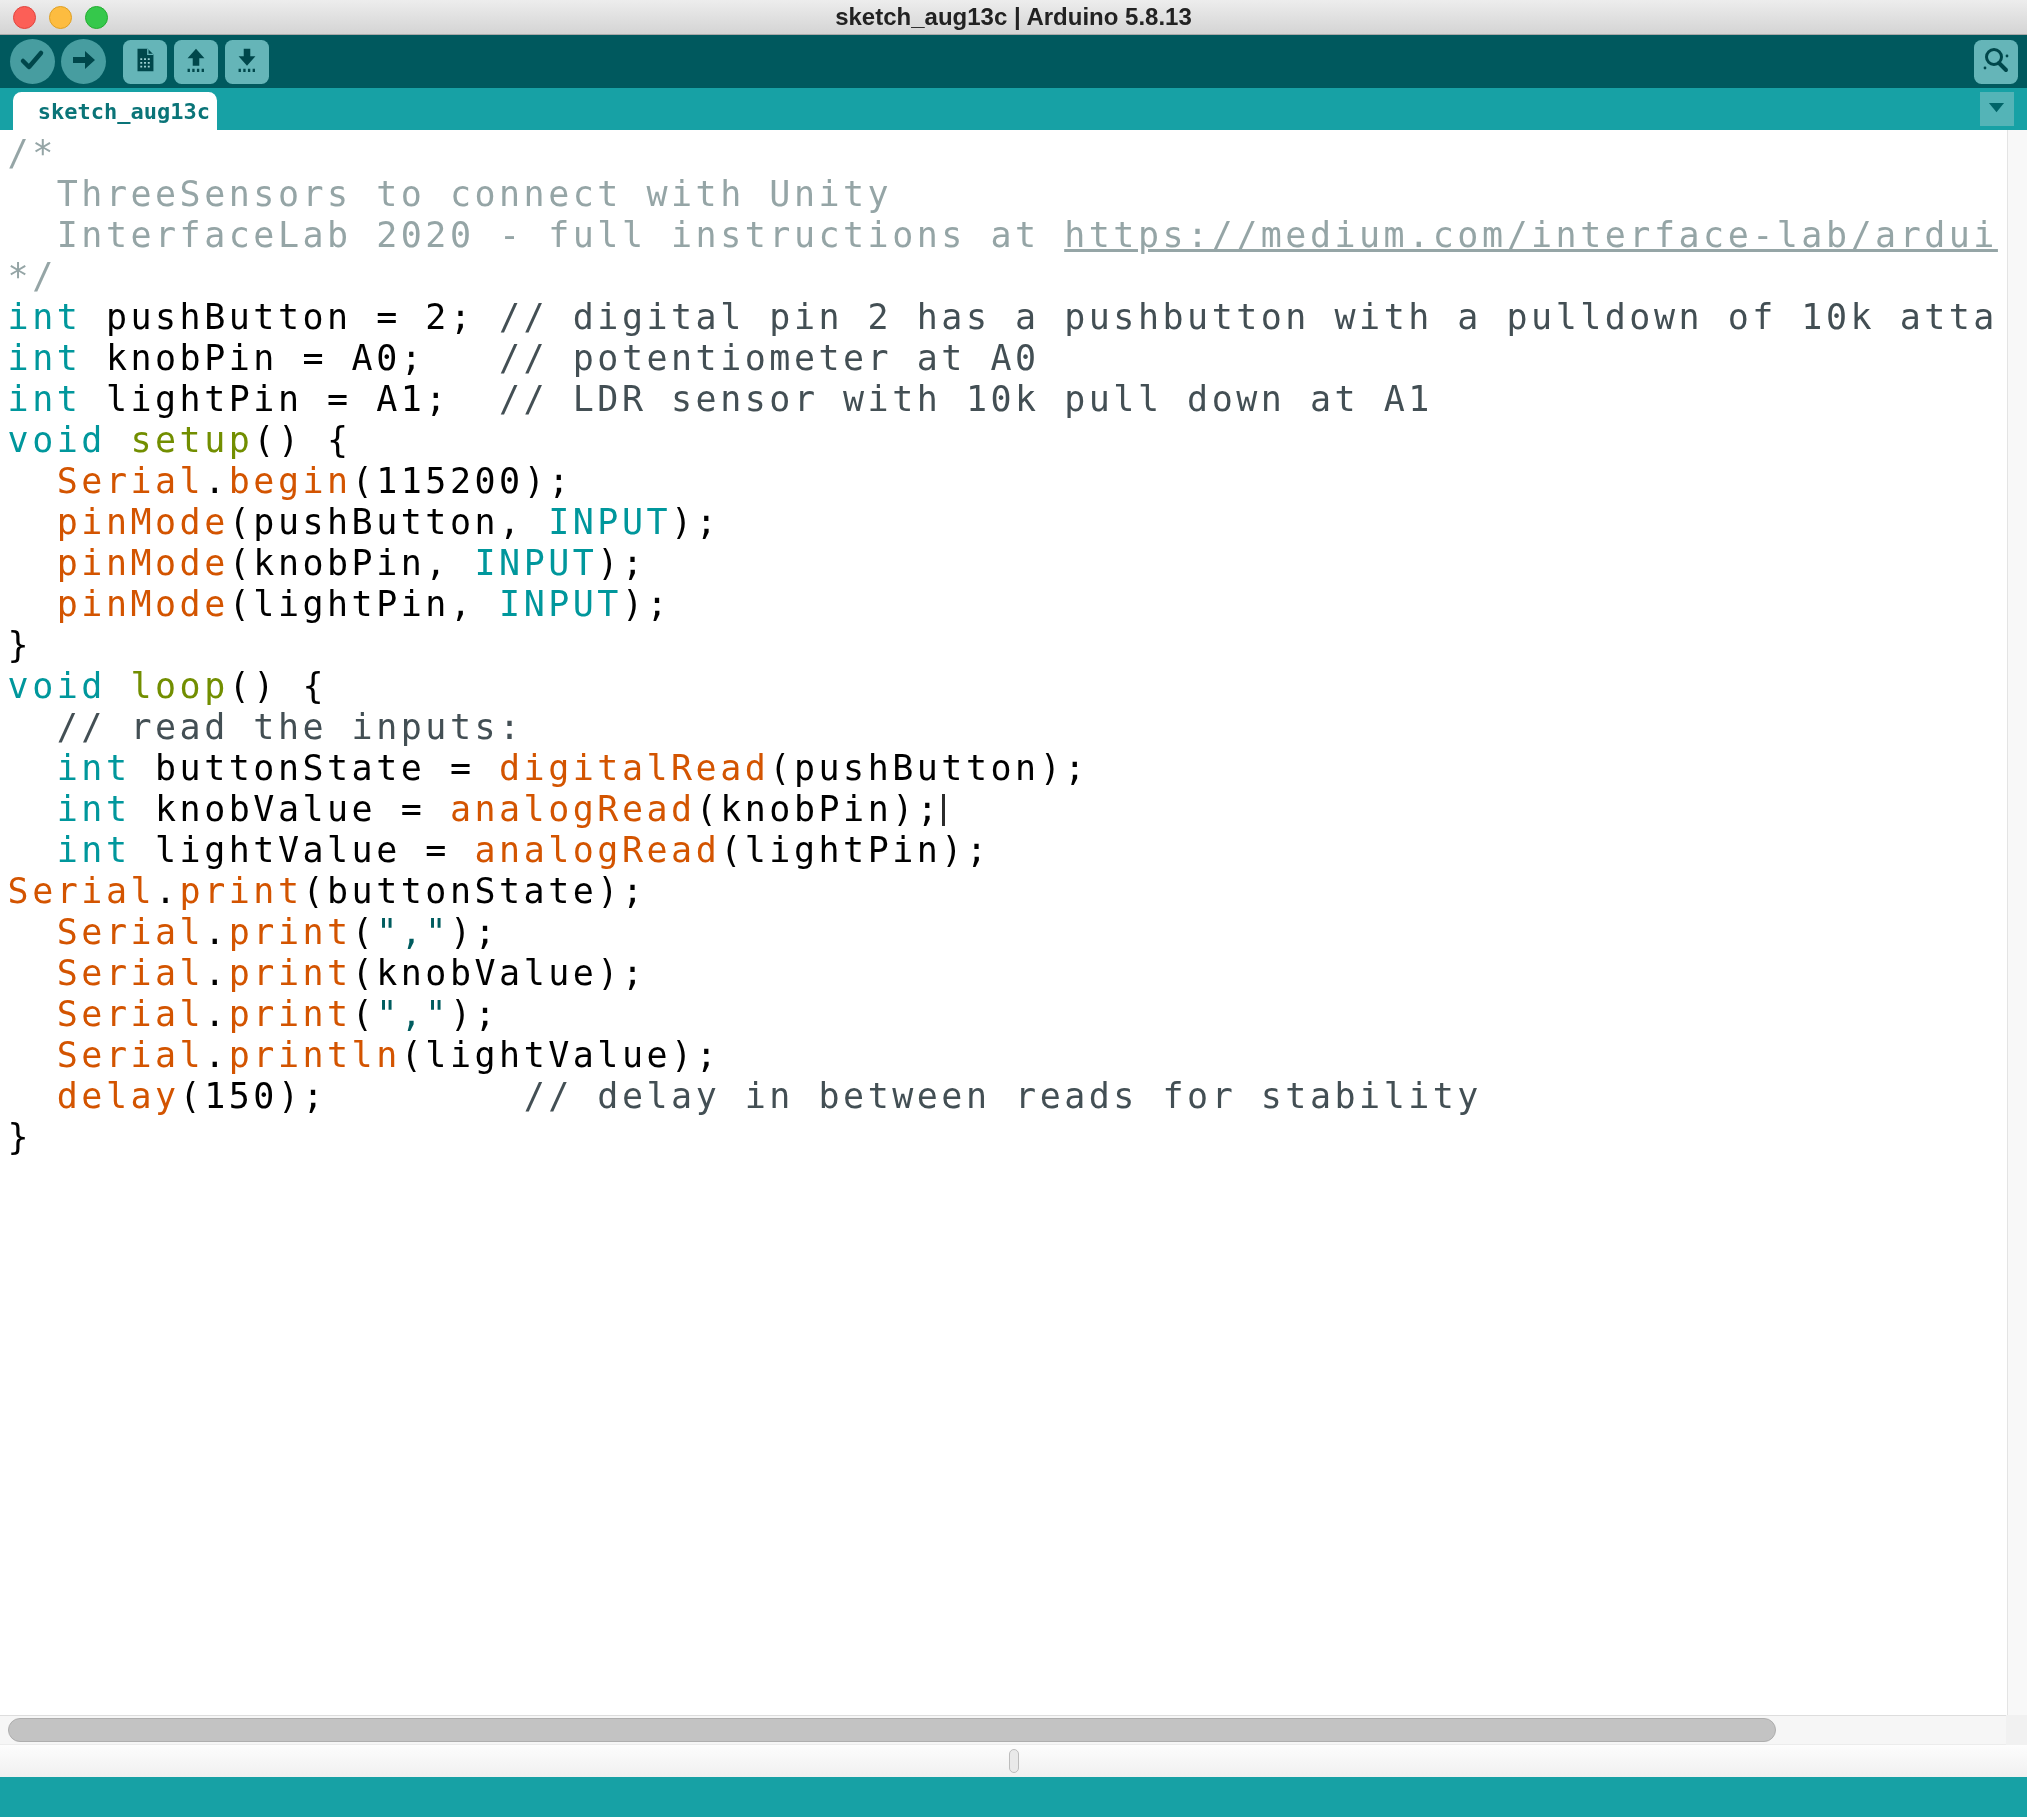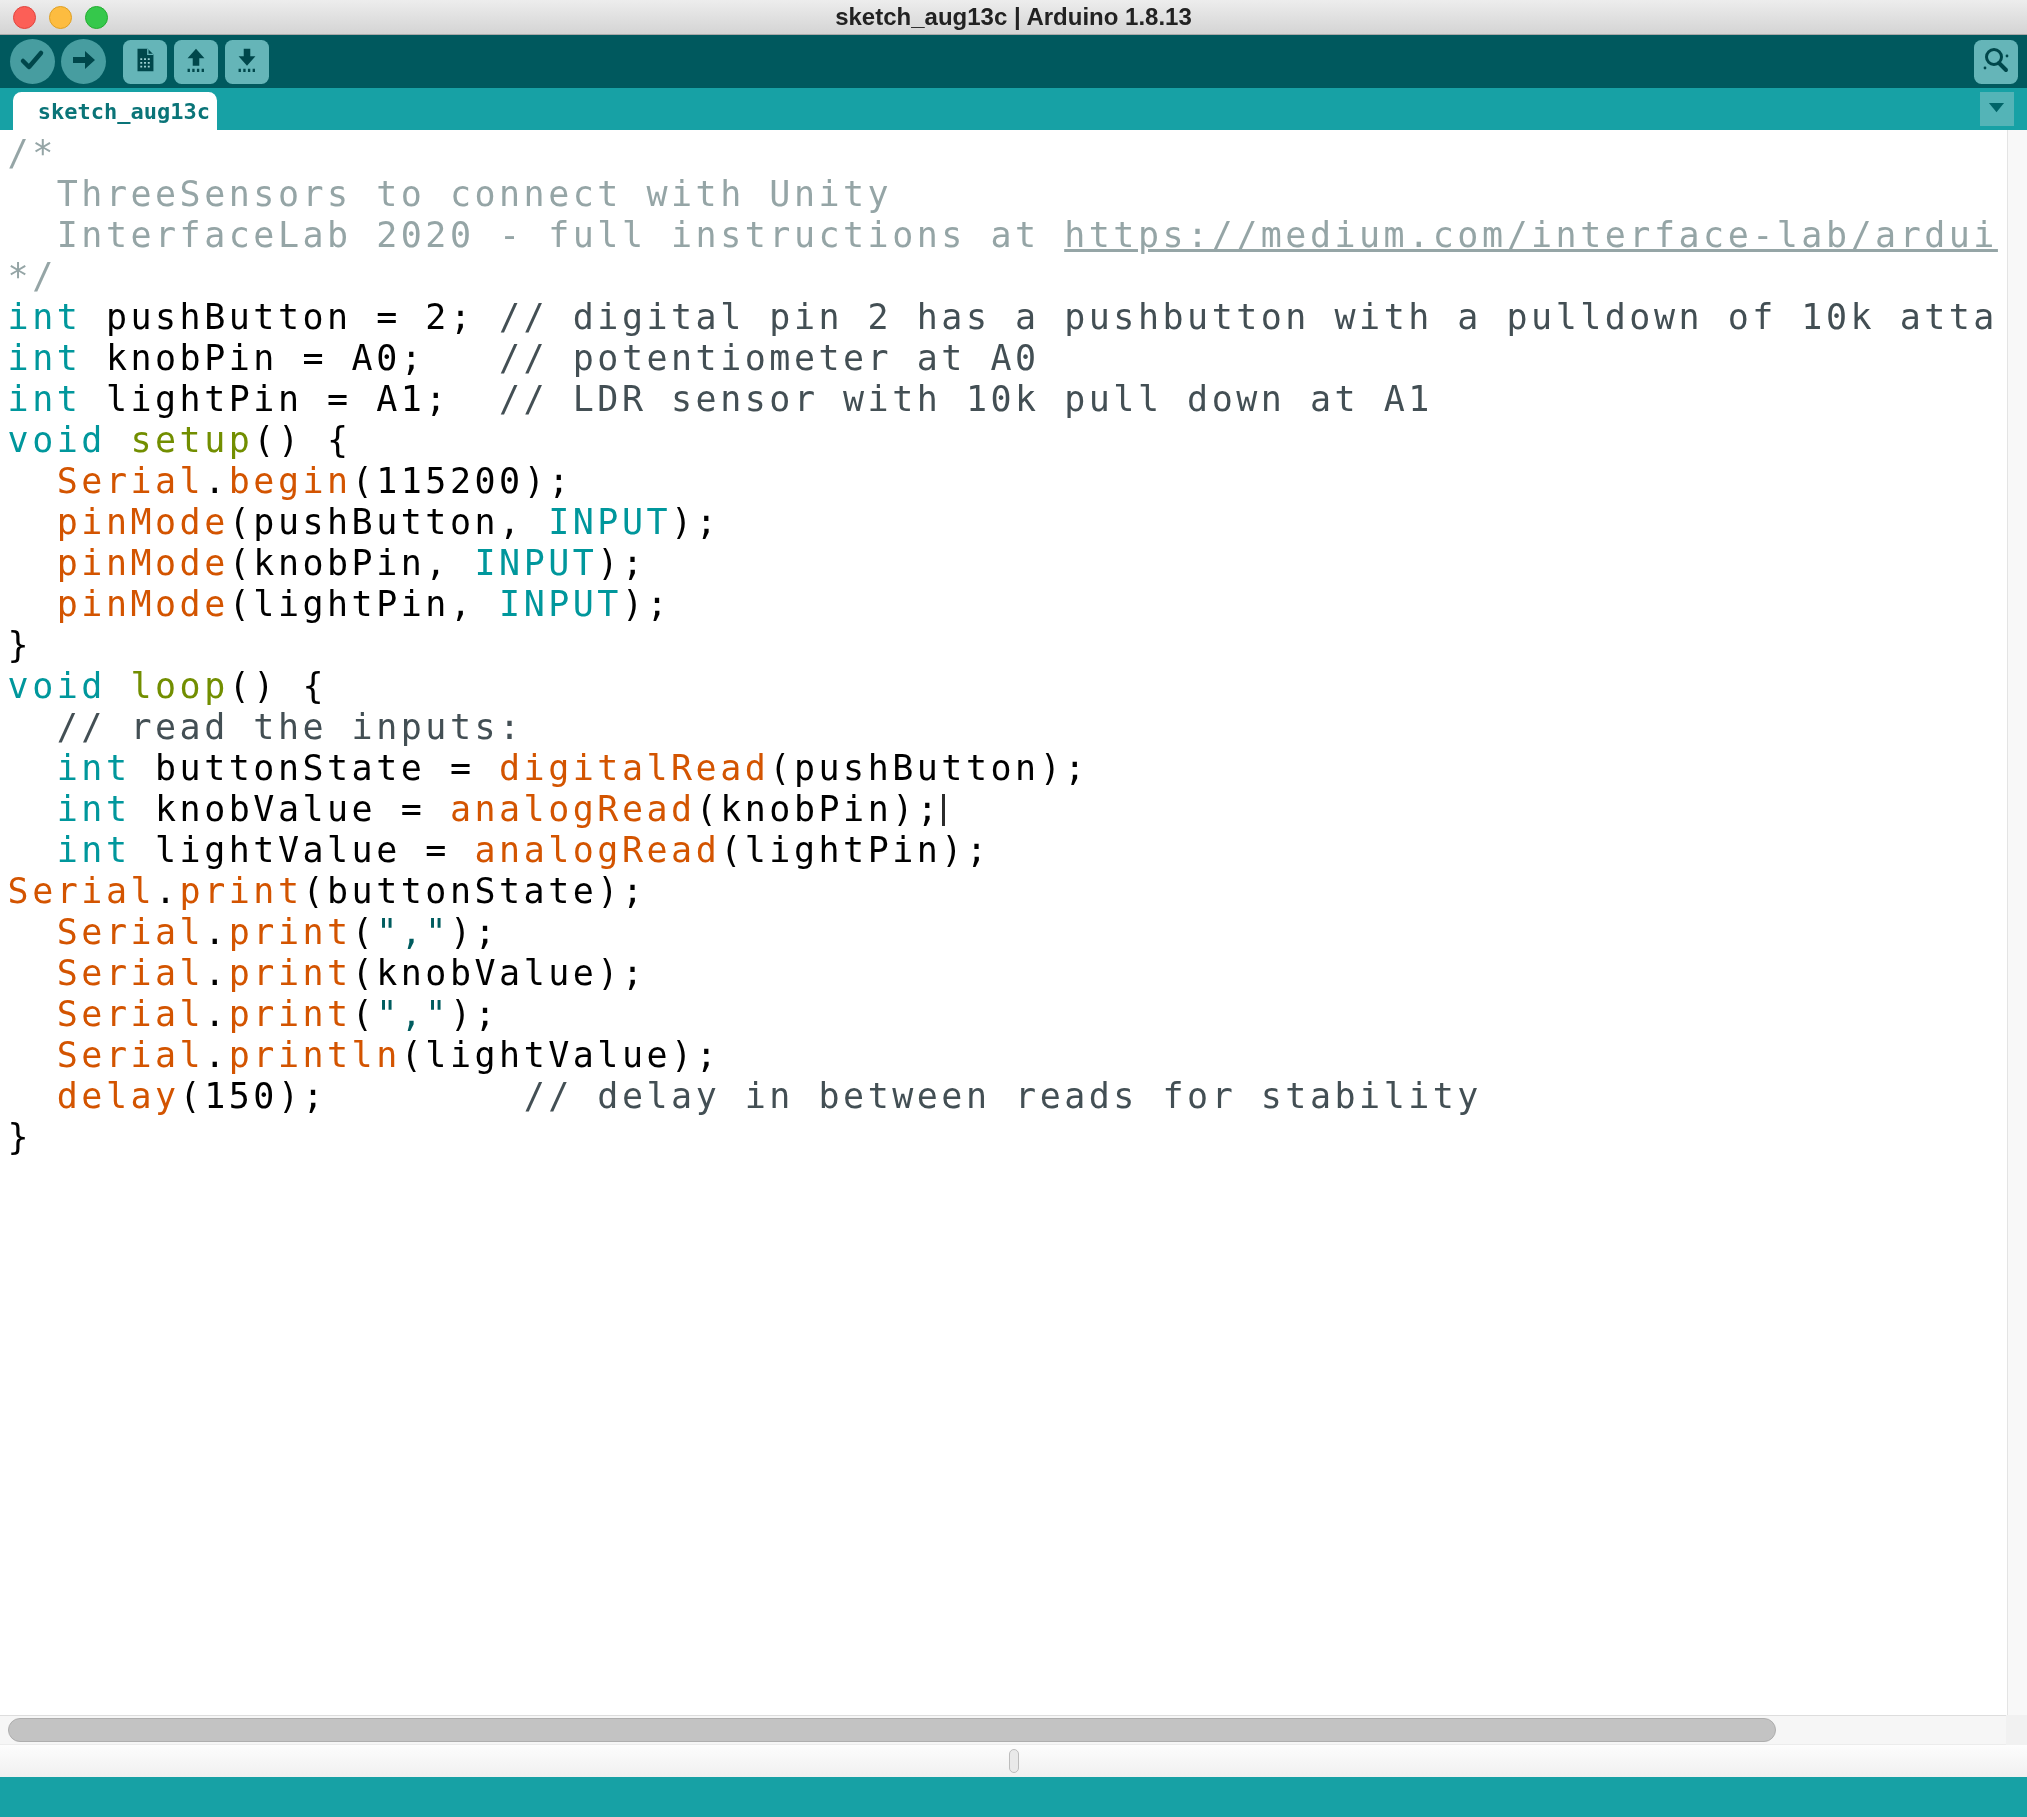--- a/index.html
+++ b/index.html
@@ -96,21 +96,21 @@
     position:absolute;left:0;bottom:0;width:2027px;height:40px;background:#17a1a5;
   }
 </style>
 </head>
 <body>
 
 <div class="titlebar">
   <div class="light close"></div>
   <div class="light min"></div>
   <div class="light zoom"></div>
-  <div class="window-title">sketch_aug13c | Arduino 1.8.13</div>
+  <div class="window-title">sketch_aug13c | Arduino 5.8.13</div>
 </div>
 
 <div class="toolbar">
   <div class="tb-btn tb-circle tb-verify">
     <span>
       <svg width="32" height="32" viewBox="0 0 32 32">
         <polyline points="7,17 13,23 25,9" fill="none" stroke="#00474b" stroke-width="4.5" stroke-linecap="round" stroke-linejoin="round"></polyline>
       </svg>
     </span>
   </div>

